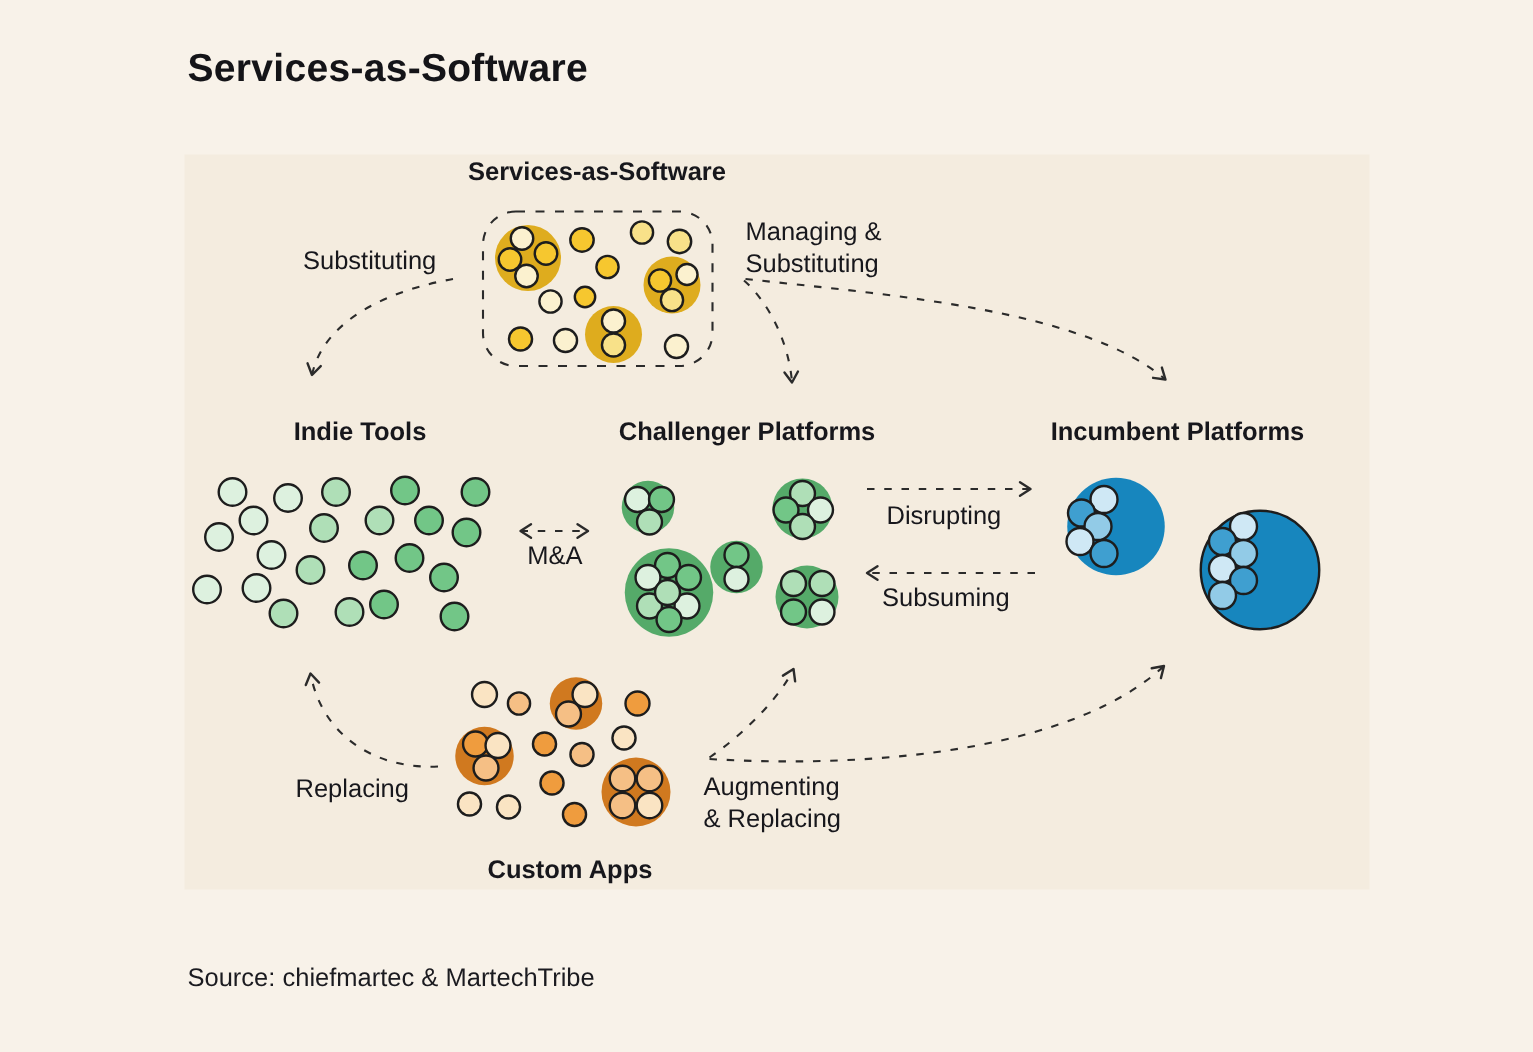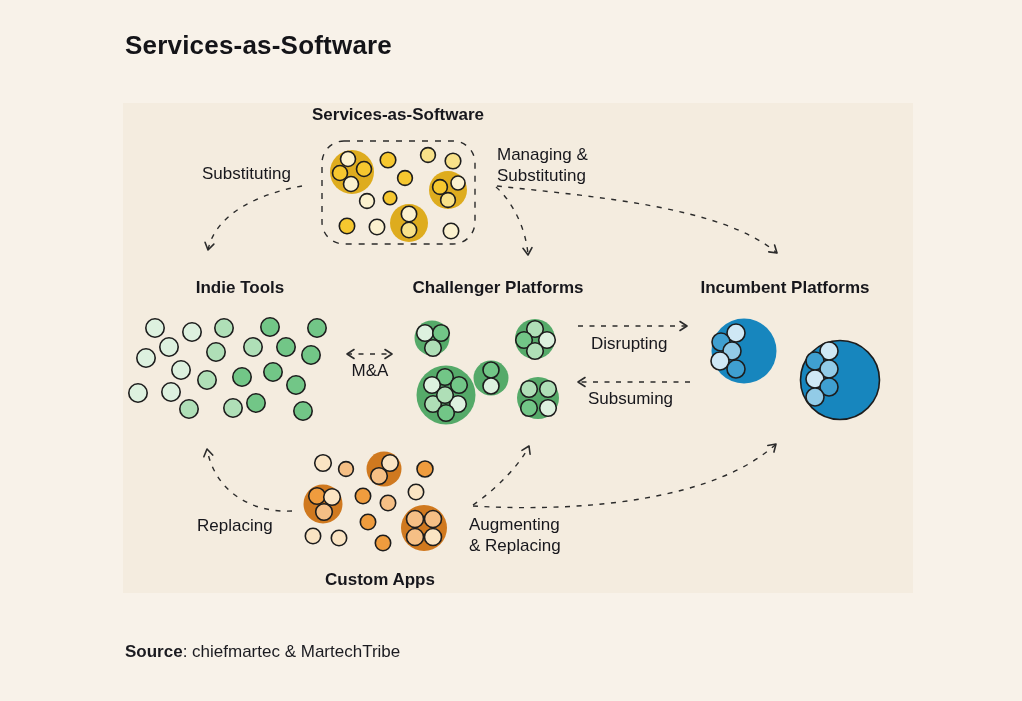--- a/index.html
+++ b/index.html
@@ -8,21 +8,21 @@
     font-family:"Liberation Sans", sans-serif;
   }
   #page-title{
     position:absolute;left:125px;top:13px;
     font-size:26px;font-weight:700;color:#141418;letter-spacing:.2px;
   }
   #source-line{
     position:absolute;left:125px;top:642px;
     font-size:17px;color:#1b1b20;
   }
-  #source-line .src-label{font-weight:700;text-align:right;}
+  #source-line .src-label{font-weight:400;text-align:right;}
   #diagram-svg{position:absolute;left:0;top:0;}
   text{font-family:"Liberation Sans", sans-serif;}
 </style>
 </head>
 <body style="background: rgb(248, 242, 233);">
 
 <h1 id="page-title">Services-as-Software</h1>
 
 <svg id="diagram-svg" width="1022" height="701" viewBox="0 0 1022 701">
   <defs>

